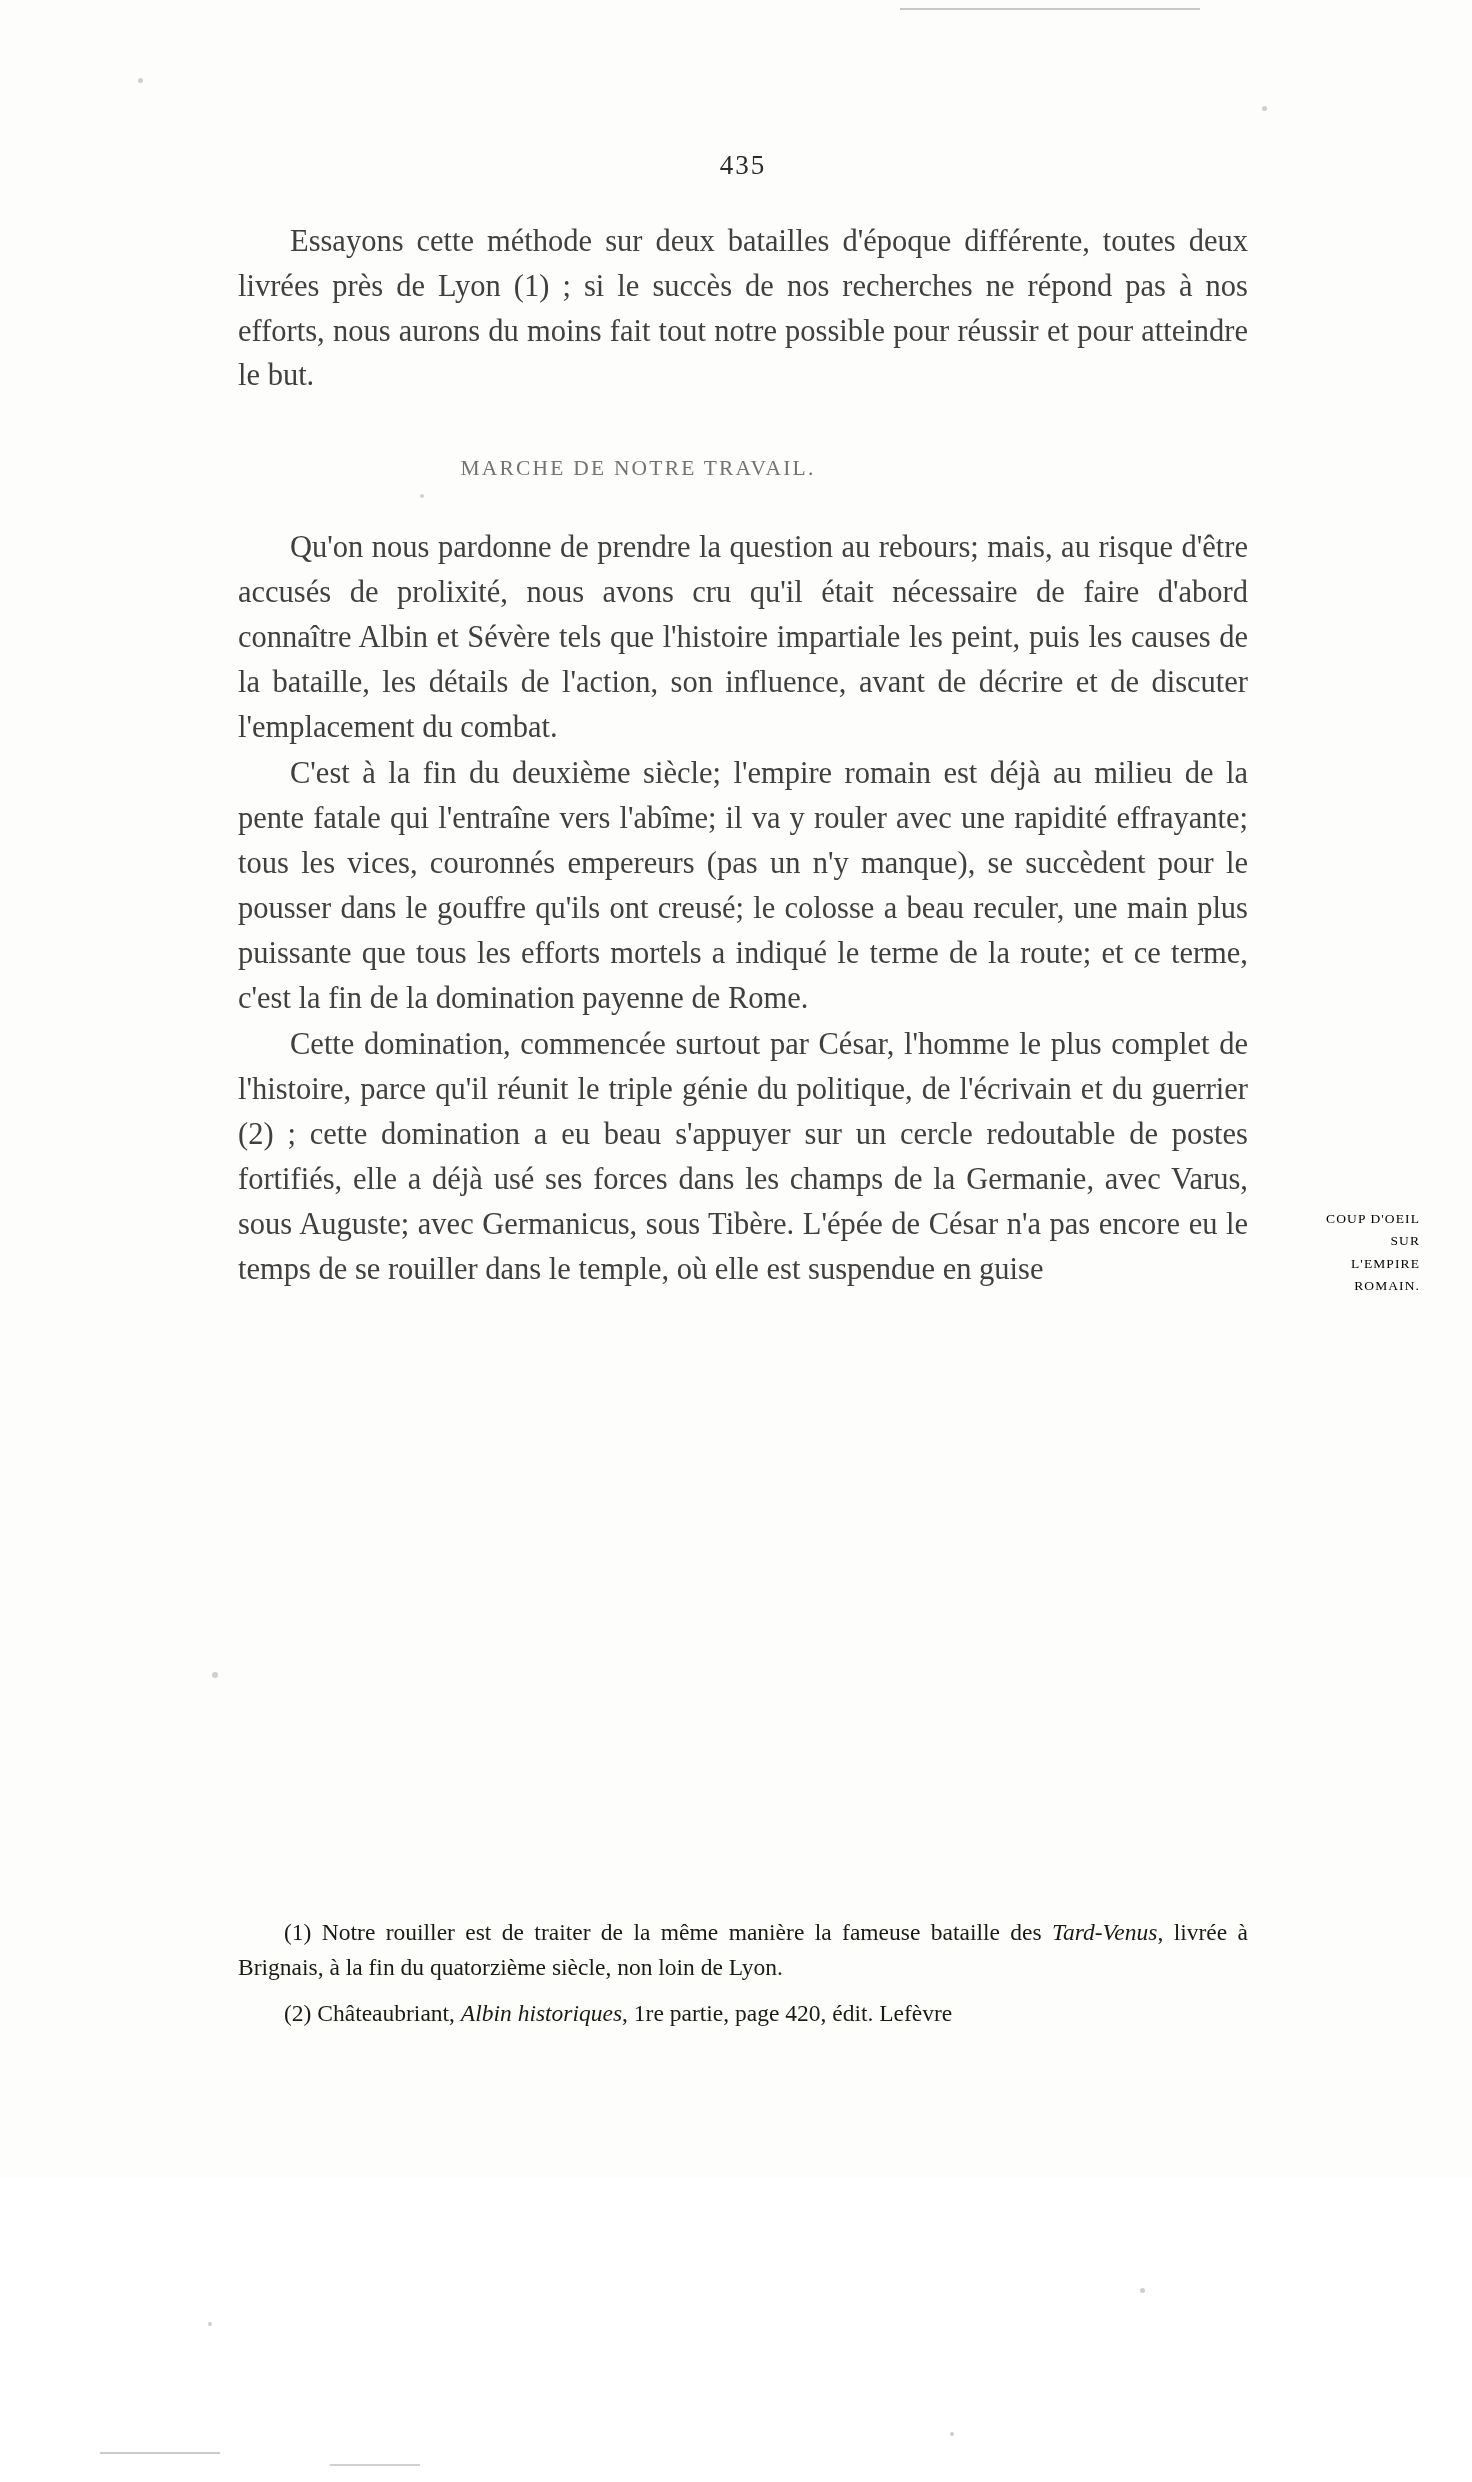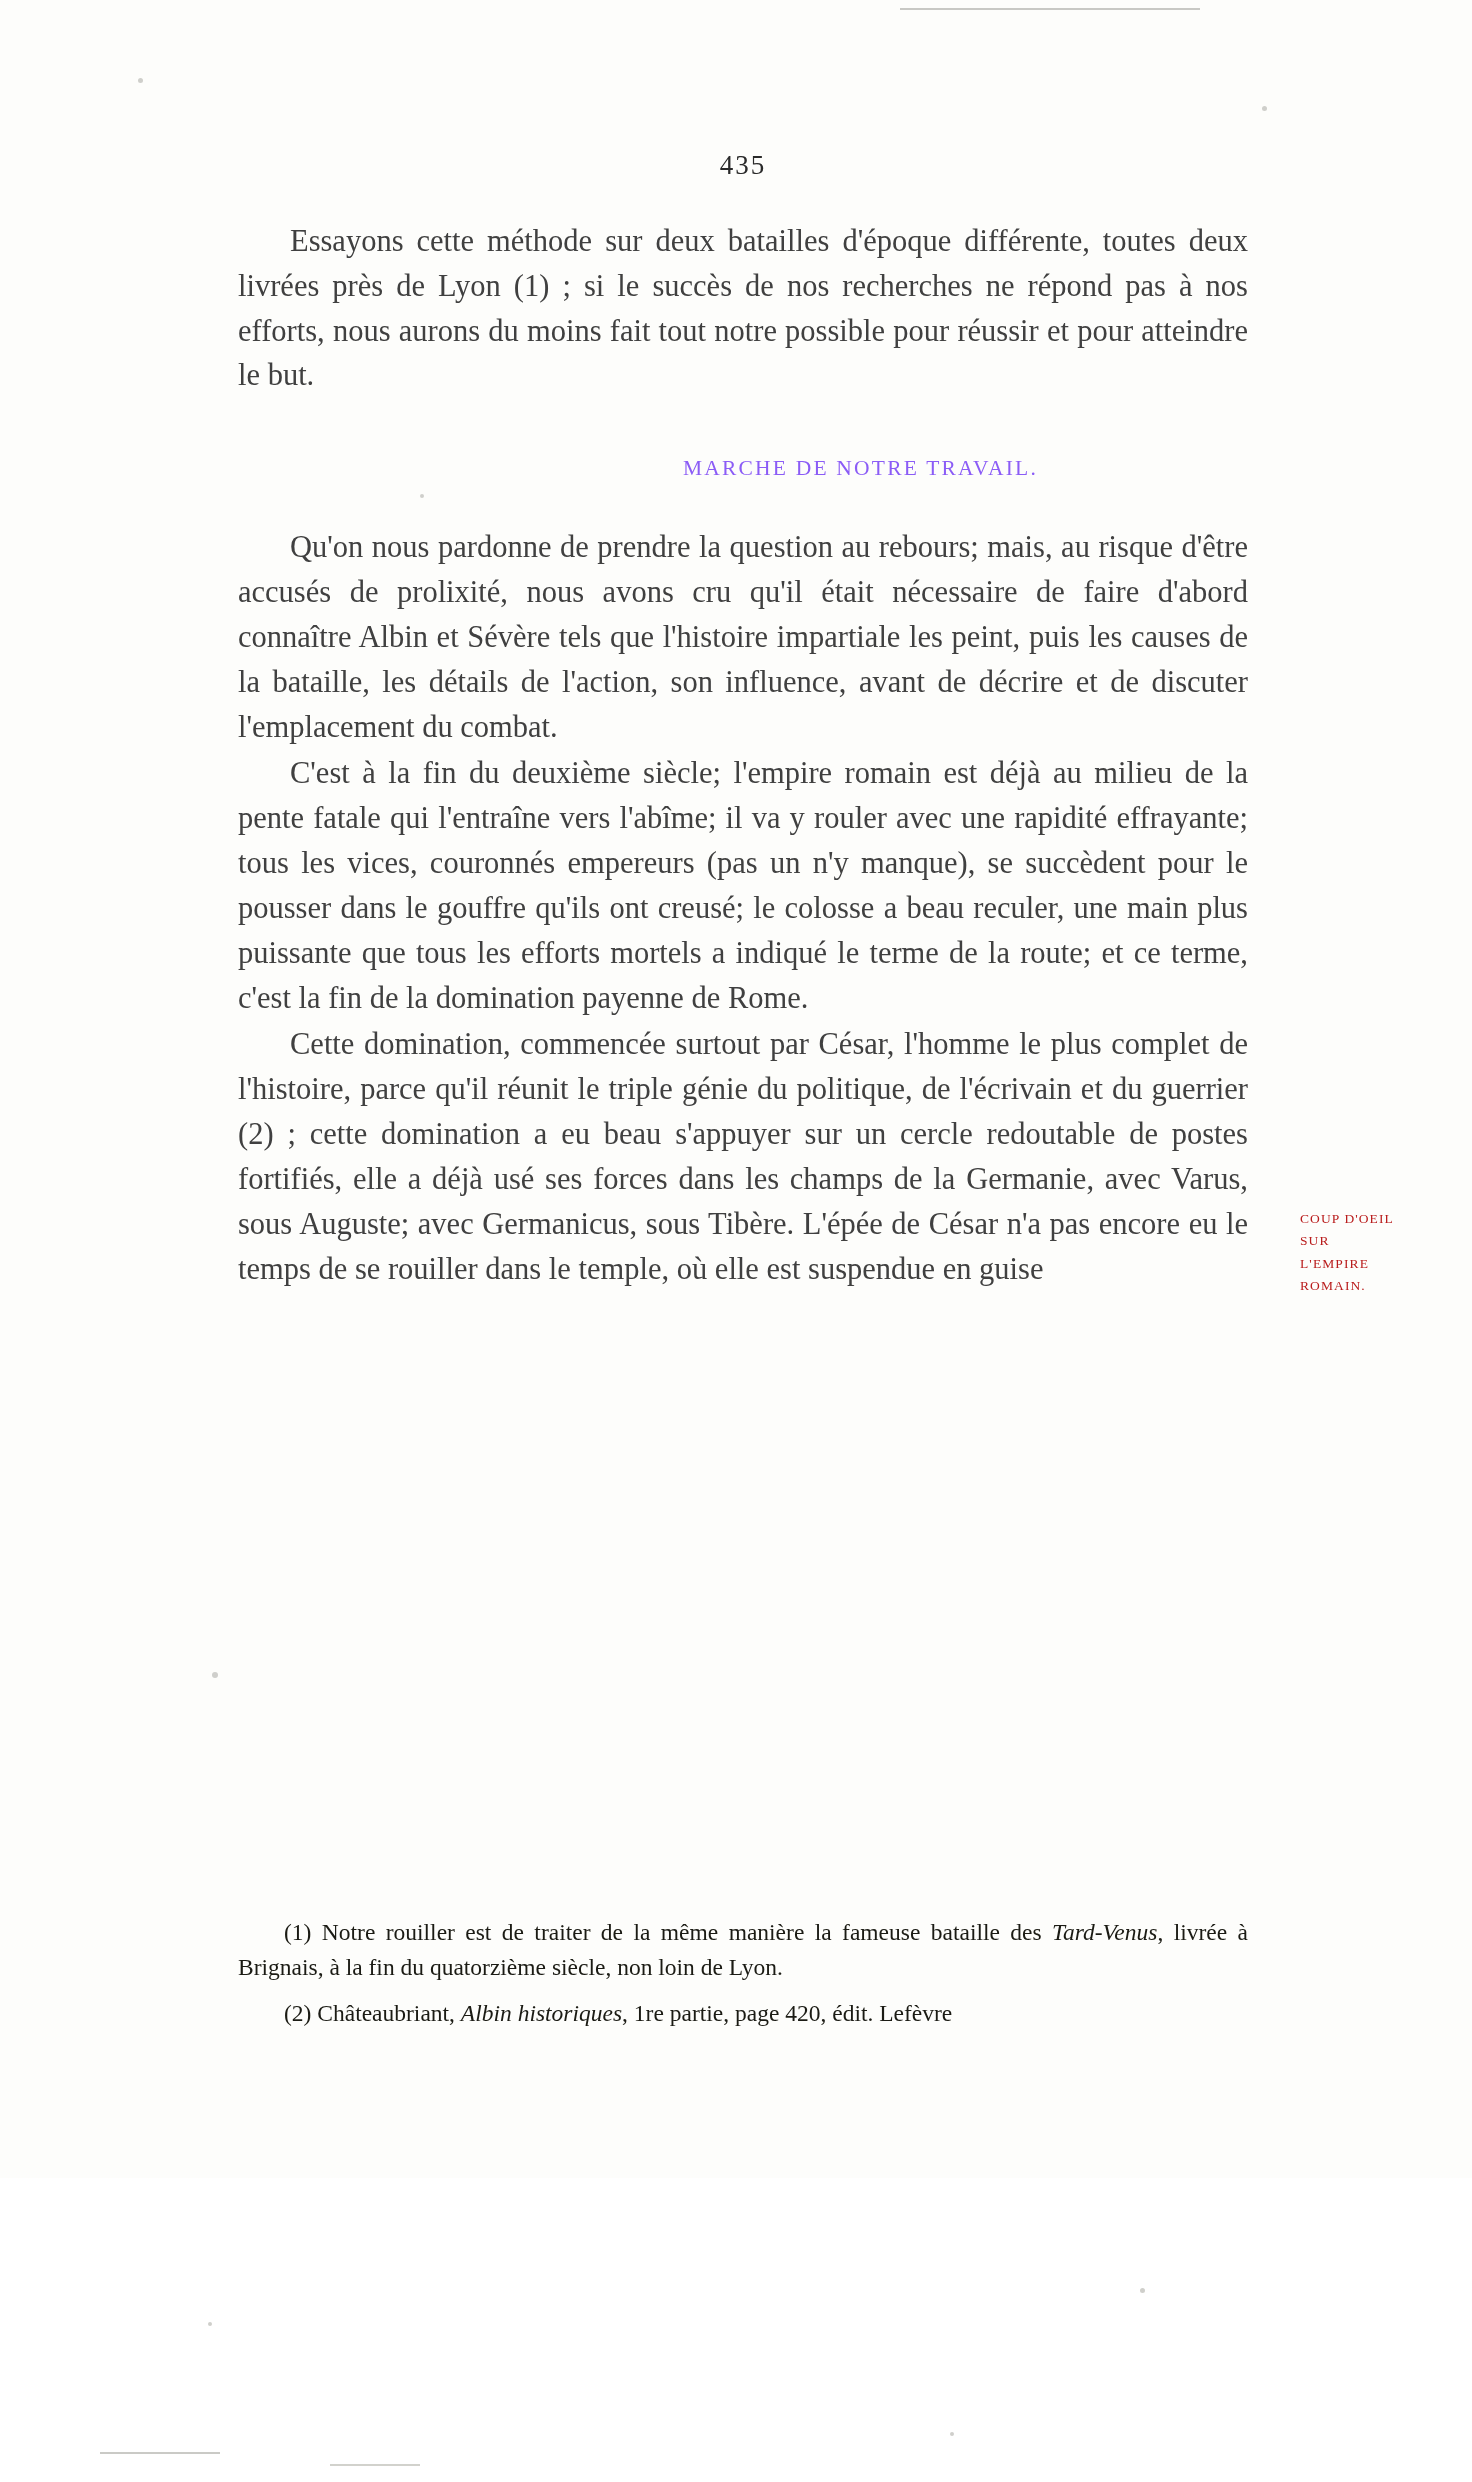--- a/index.html
+++ b/index.html
@@ -54,42 +54,42 @@
   }
   p.para + p.para {
     margin-top: 2px;
   }
   .indent {
     display: inline-block;
     width: 52px;
   }
 
   .section-head {
-    text-align: right;
+    text-align: center;
     font-size: 21.5px;
     letter-spacing: 2.2px;
     margin: 58px 0 44px 0;
-    color: #8b5cf6;
+    color: #737373;
     font-variant: small-caps;
     text-transform: uppercase;
     padding-right: 210px;
   }
 
   .first-block { margin-bottom: 0; }
 
   .marginal {
     position: absolute;
     right: 52px;
     top: 1208px;
     width: 120px;
-    text-align: left;
+    text-align: right;
     font-size: 13.5px;
     letter-spacing: 1.1px;
     line-height: 1.65;
-    color: #b91c1c;
+    color: #000000;
     text-transform: uppercase;
   }
 
   .footnotes {
     position: absolute;
     left: 238px;
     top: 1915px;
     width: 1010px;
     font-size: 23.5px;
     line-height: 1.5;

